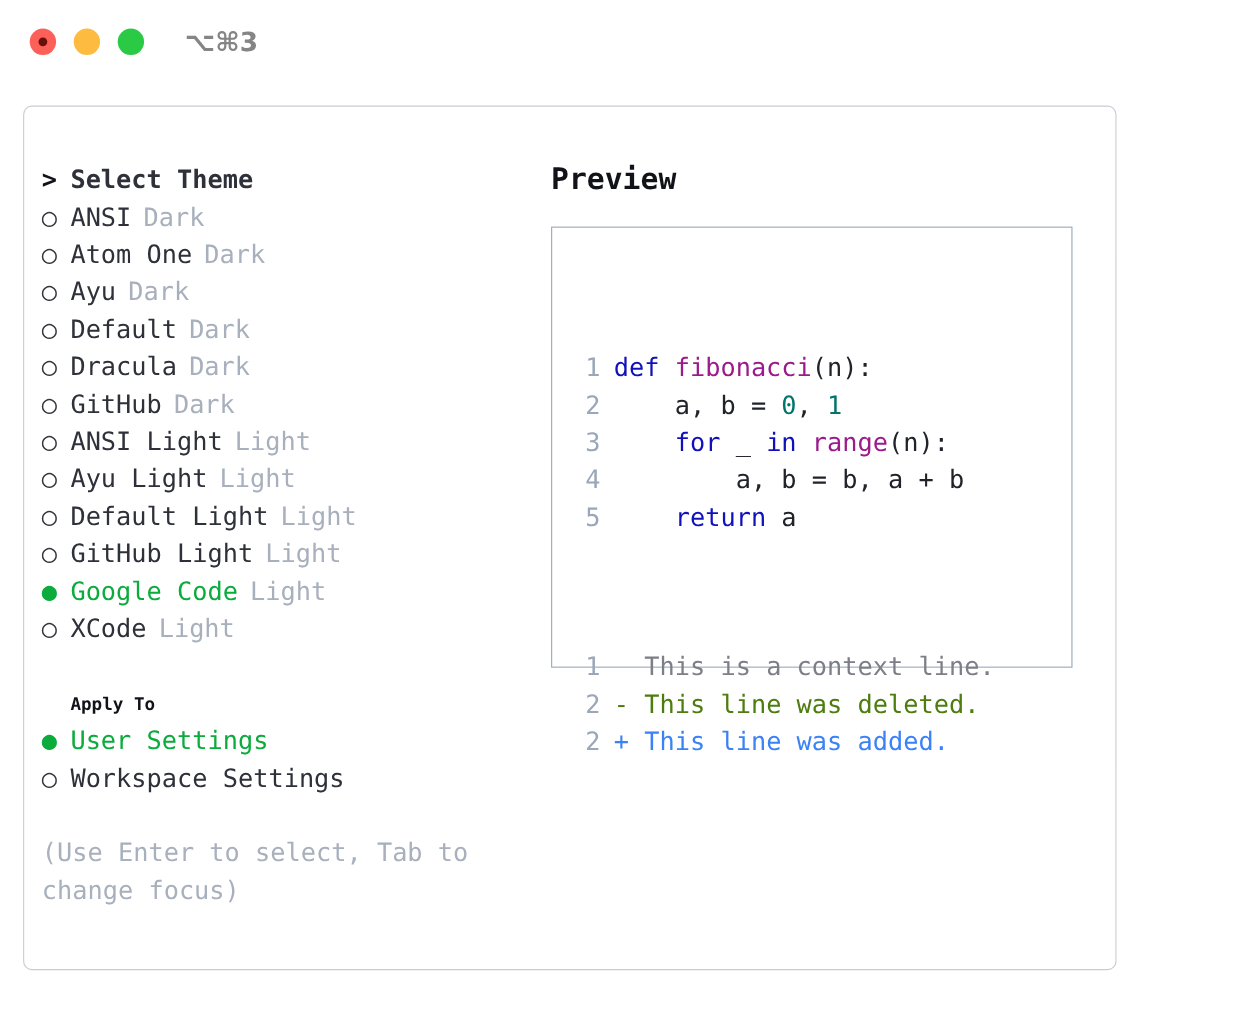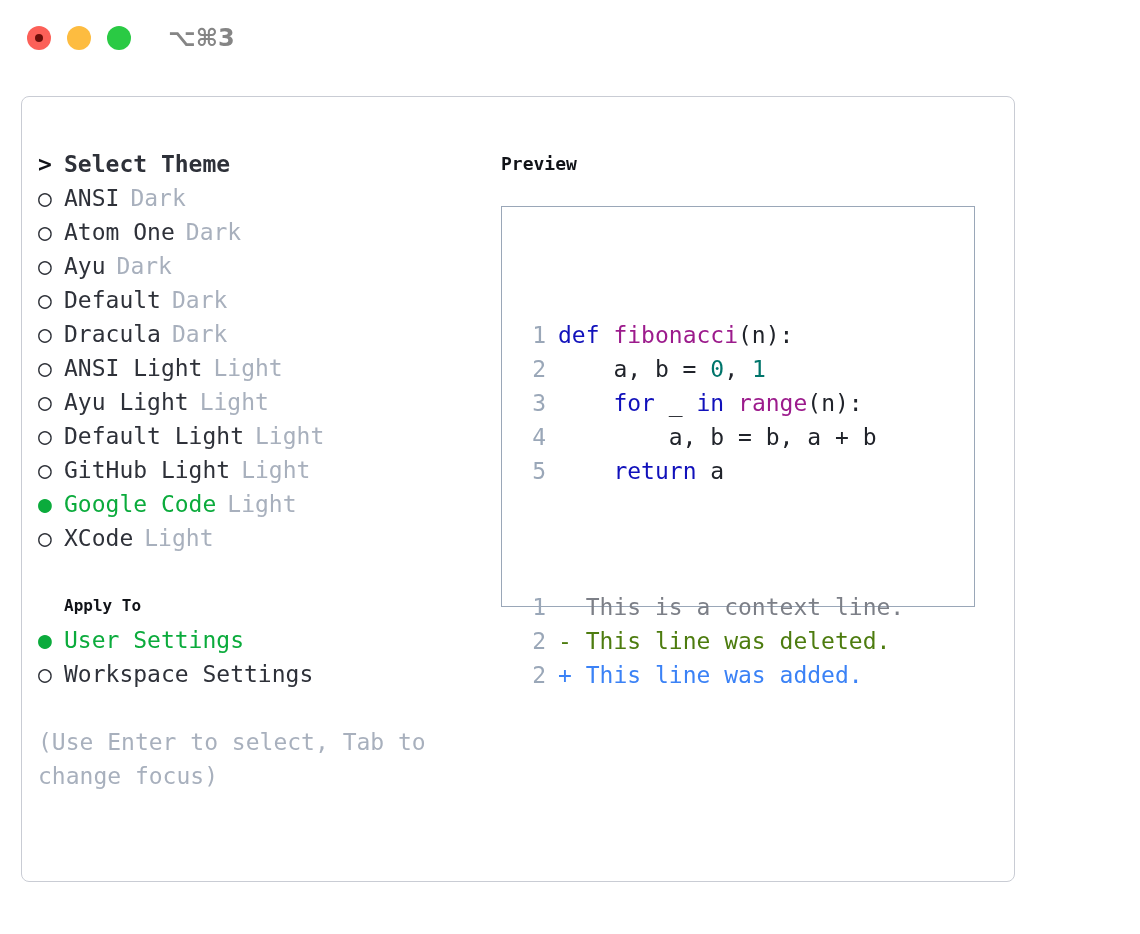--- a/index.html
+++ b/index.html
@@ -136,21 +136,21 @@
   }
 
   
   .right-col {
     position: absolute;
     left: 479px;
     top: 50px;
     width: 490px;
   }
   .preview-title {
-    font-size: 18px;
+    font-size: 27px;
     font-weight: bold;
     color: #111318;
     line-height: 34px;
     margin-bottom: 25px;
   }
   .preview-box {
     width: 474px;
     height: 401px;
     border: 1px solid #9aa7b8;
     background: #ffffff;
@@ -203,20 +203,21 @@
       <div class="row header-row">
         <span class="marker">&gt;</span><span class="name">Select Theme</span>
       </div>
 
       <div id="theme-items">
           <div class="row"><span class="marker">○</span><span class="name">ANSI</span><span class="variant">Dark</span></div>
           <div class="row"><span class="marker">○</span><span class="name">Atom One</span><span class="variant">Dark</span></div>
           <div class="row"><span class="marker">○</span><span class="name">Ayu</span><span class="variant">Dark</span></div>
           <div class="row"><span class="marker">○</span><span class="name">Default</span><span class="variant">Dark</span></div>
           <div class="row"><span class="marker">○</span><span class="name">Dracula</span><span class="variant">Dark</span></div>
+          <div class="row"><span class="marker">○</span><span class="name">GitHub</span><span class="variant">Dark</span></div>
           <div class="row"><span class="marker">○</span><span class="name">ANSI Light</span><span class="variant">Light</span></div>
           <div class="row"><span class="marker">○</span><span class="name">Ayu Light</span><span class="variant">Light</span></div>
           <div class="row"><span class="marker">○</span><span class="name">Default Light</span><span class="variant">Light</span></div>
           <div class="row"><span class="marker">○</span><span class="name">GitHub Light</span><span class="variant">Light</span></div>
           <div class="row selected"><span class="marker">●</span><span class="name">Google Code</span><span class="variant">Light</span></div>
           <div class="row"><span class="marker">○</span><span class="name">XCode</span><span class="variant">Light</span></div>
         </div>
 
       <div class="section-gap"></div>
 

